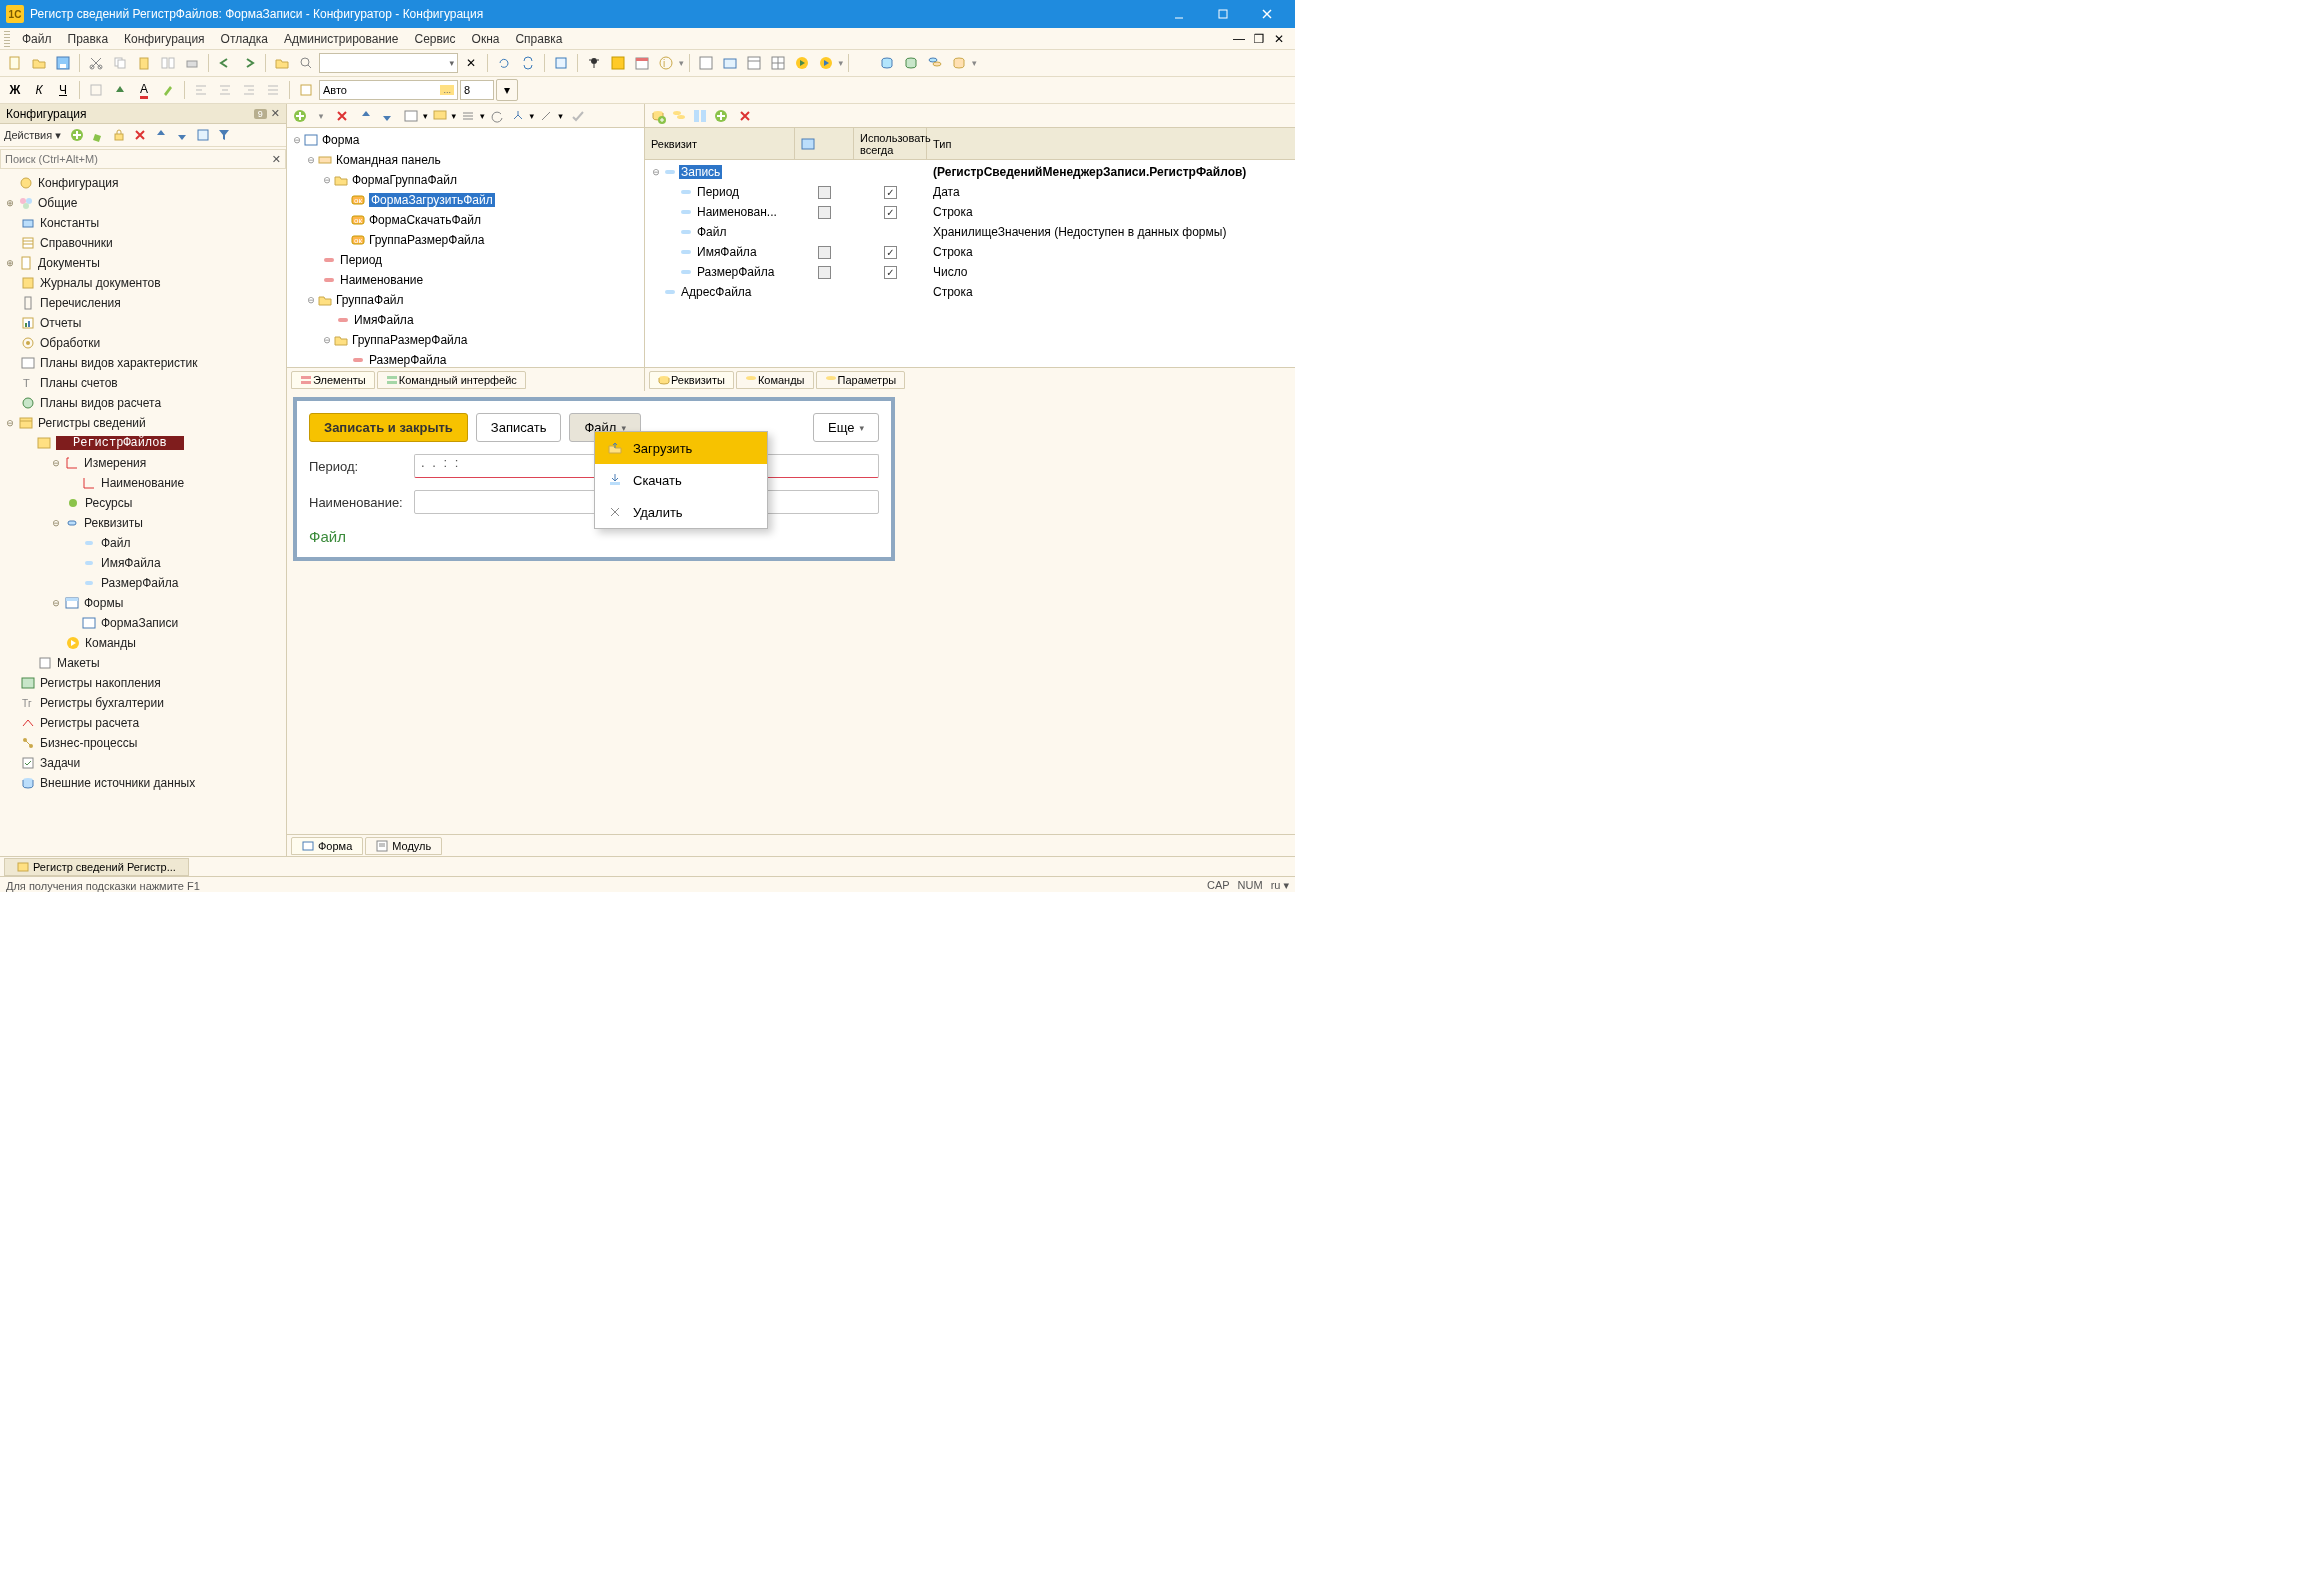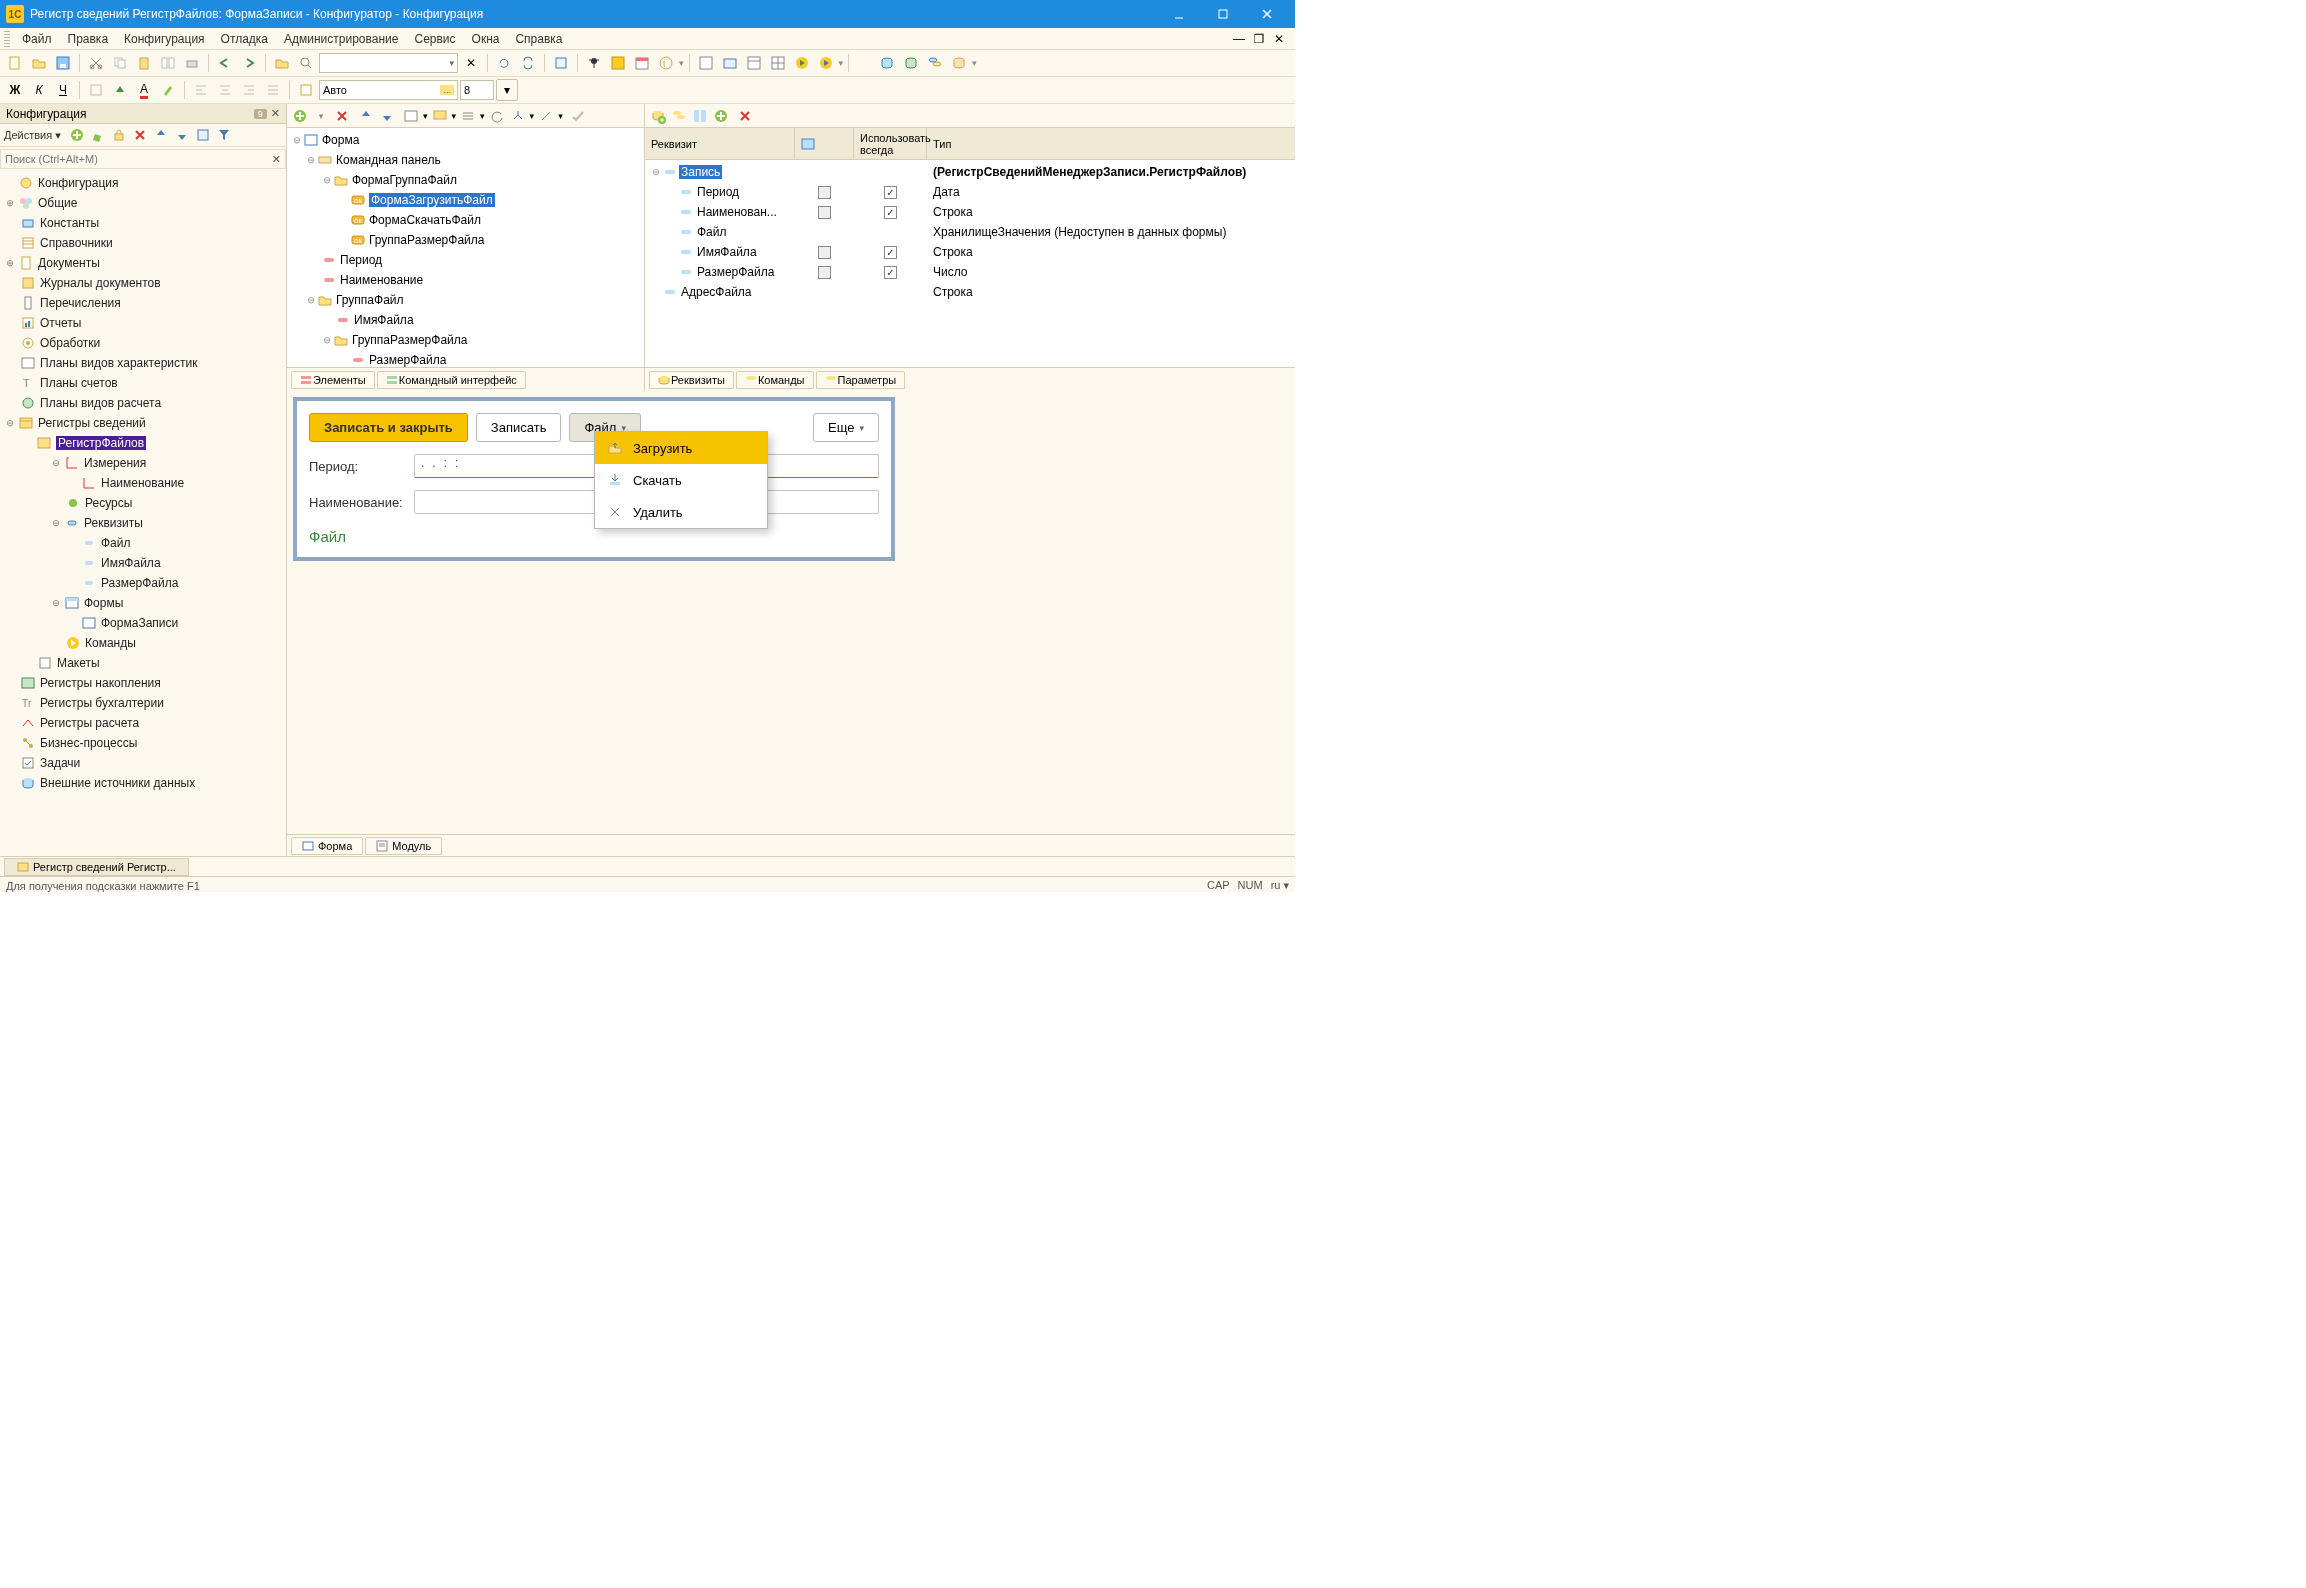--- a/index.html
+++ b/index.html
@@ -37,21 +37,21 @@
 .leftpanel .hdr .cls { font-size:11px; color:#555;}
 .leftpanel .actbar { display:flex; align-items:center; gap:3px; padding:2px 4px; border-bottom:1px solid #e4dcc6;}
 .leftpanel .actbar .acttxt { font-size:11px; color:#333;}
 .leftpanel .search { height:20px; border:1px solid #e4dcc6; margin:2px 0; display:flex;align-items:center;padding:0 4px;}
 .leftpanel .search input{ border:none;background:transparent;outline:none;flex:1;font-size:11px;color:#999;}
 .leftpanel .search .cls{font-size:11px;color:#555;}
 .leftpanel .tree { flex:1; overflow:auto; background:#fdf8ee; padding:2px 0;}
 .treeitem { display:flex; align-items:center; height:20px; padding-left:6px; white-space:nowrap;}
 .treeitem .expander { width:12px; height:12px; display:flex;align-items:center;justify-content:center; margin-right:2px; font-size:9px; color:#8a8060;}
 .treeitem .ico { width:16px; height:16px; margin-right:4px; display:flex;align-items:center;justify-content:center;}
-.treeitem.sel .lbl { background:#4c1d95; color:#fff; padding:0 2px;}
+.treeitem.sel .lbl { background:#7f1d1d; color:#fff; padding:0 17px;font-family:Liberation Mono, monospace;}
 .treeitem .lbl { font-size:12px; color:#222;}
 
 
 .rightarea { flex:1; display:flex; flex-direction:column; }
 .designer-row { display:flex; height:287px;}
 .dcolumn { display:flex; flex-direction:column; border-right:1px solid #d6cdb2;}
 .dcolumn.formtree { width:358px; }
 .dcolumn.attrs { flex:1; border-right:none;}
 .dtoolbar { height:24px; background:#fdf8ee; border-bottom:1px solid #d6cdb2; display:flex; align-items:center; gap:3px; padding:0 4px;}
 .dtbtn { width:18px; height:18px; display:flex;align-items:center;justify-content:center;}

